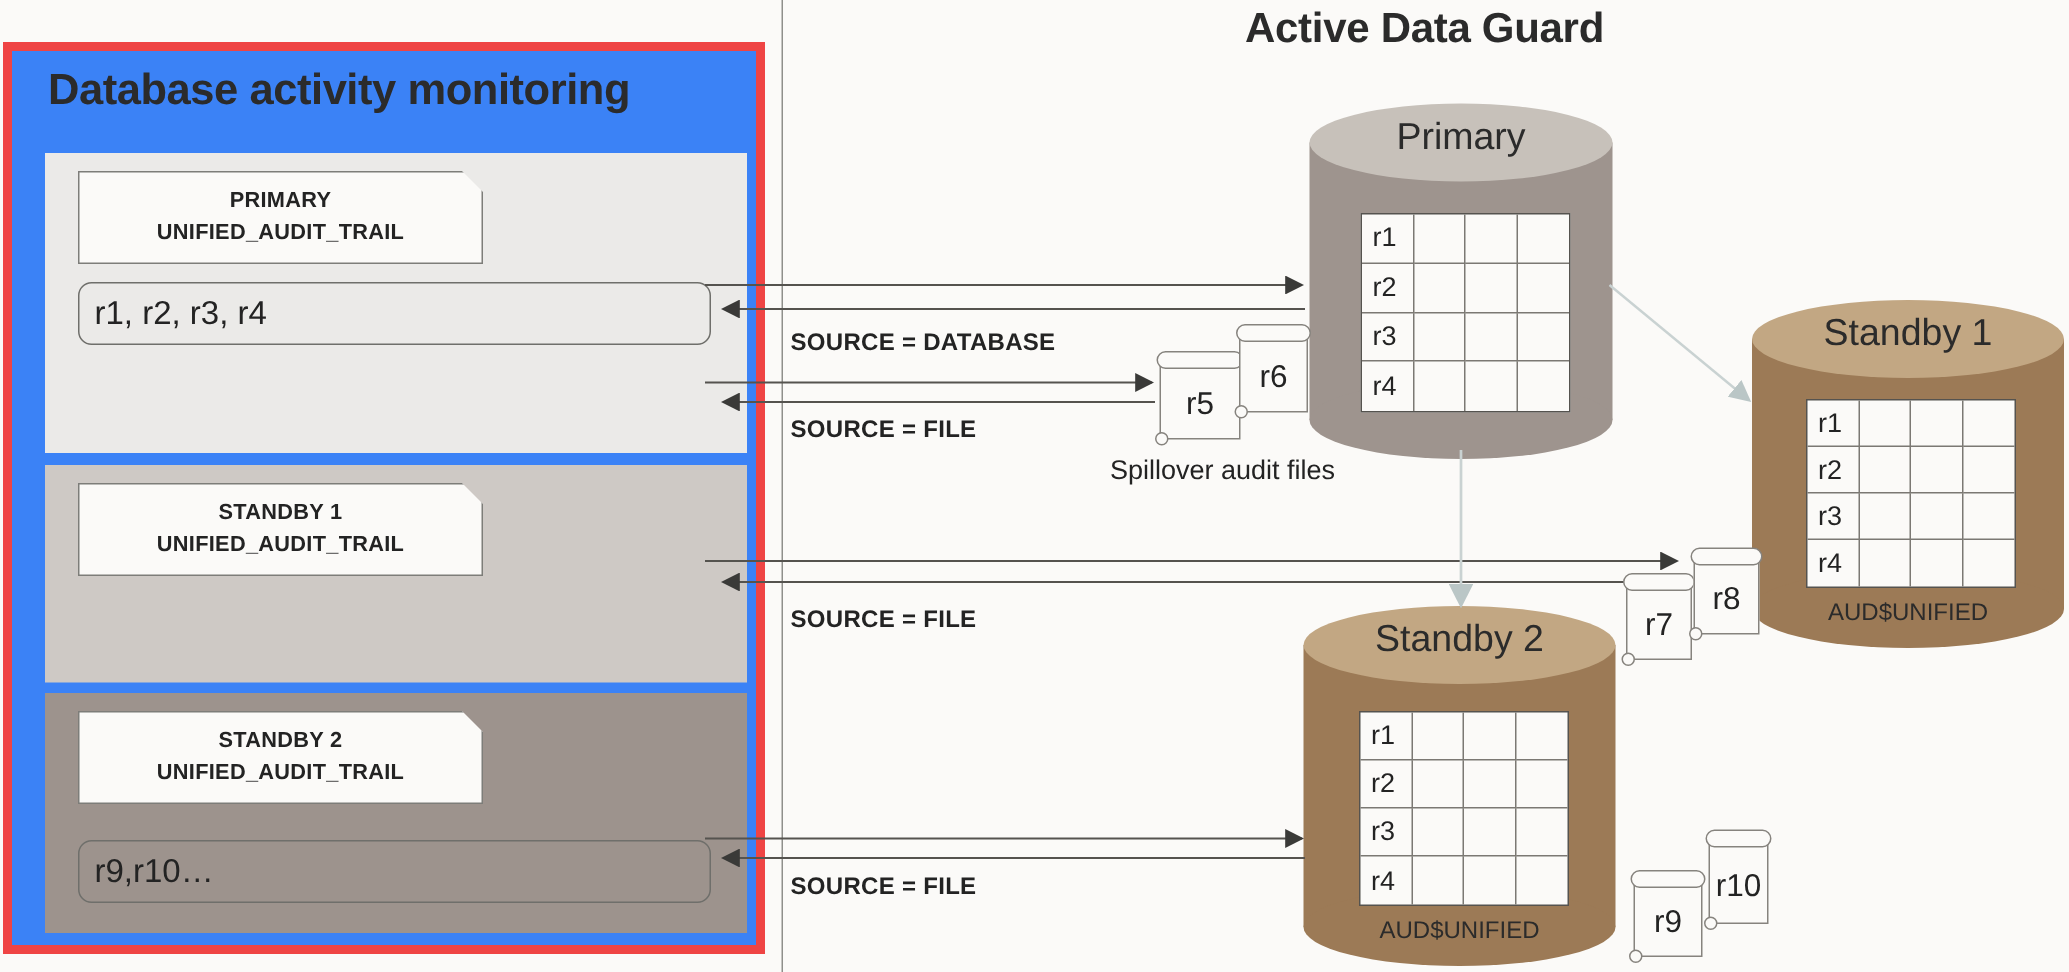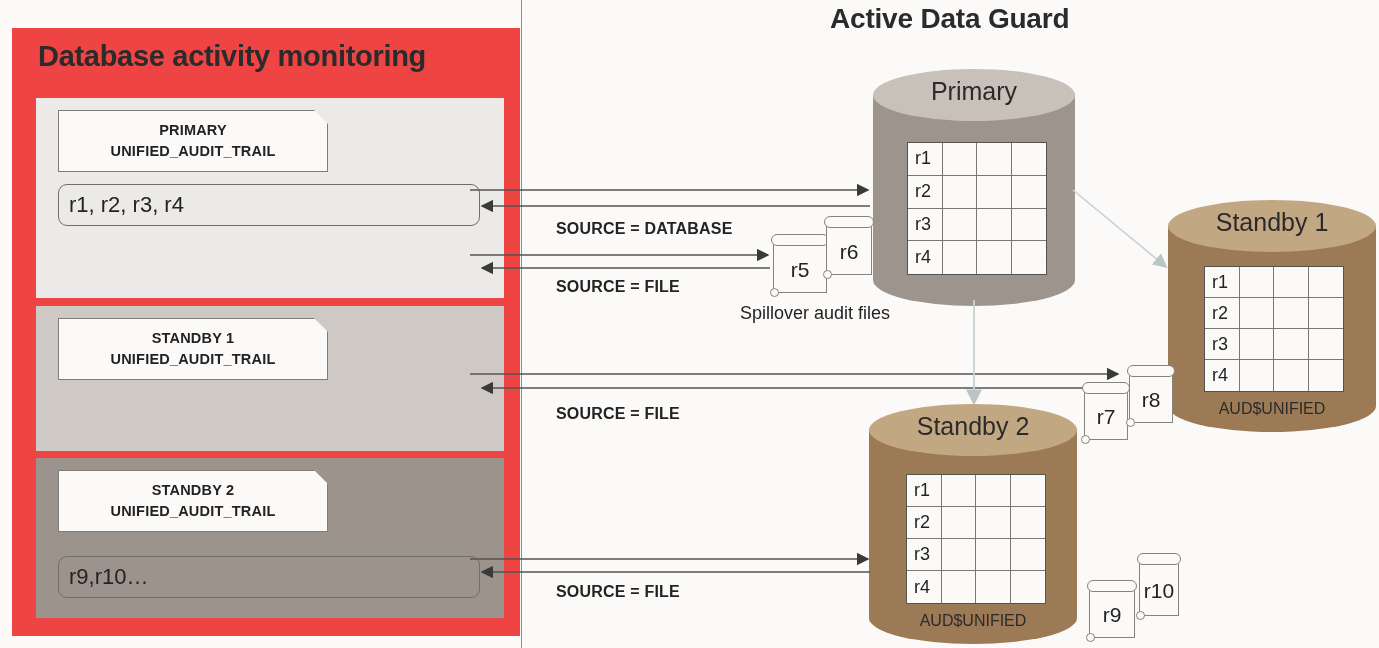--- a/index.html
+++ b/index.html
@@ -15,26 +15,26 @@
     position: relative;
     width: 1379px;
     height: 648px;
     background: #FBFAF8;
     overflow: hidden;
   }
 
   
   .dam-frame {
     position: absolute;
-    left: 12px;
+    left: 2px;
     top: 28px;
     width: 508px;
     height: 608px;
-    border: 2px solid #ef4444;
-    background: #ef4444;
+    border: 6px solid #ef4444;
+    background: #3b82f6;
     box-sizing: border-box;
   }
   .dam-title {
     position: absolute;
     left: 24px;
     top: 10px;
     font-size: 29px;
     font-weight: bold;
     color: #2b2b2b;
     letter-spacing: -0.3px;
@@ -228,21 +228,20 @@
   }
 
   
   .arrow-label {
     position: absolute;
     font-size: 16px;
     font-weight: bold;
     color: #232323;
     letter-spacing: 0.2px;
     white-space: nowrap;
-    margin-left: 29px;
   }
   svg.wires {
     position: absolute;
     left: 0; top: 0;
     width: 1379px;
     height: 648px;
     pointer-events: none;
     z-index: 4;
   }
 </style>

